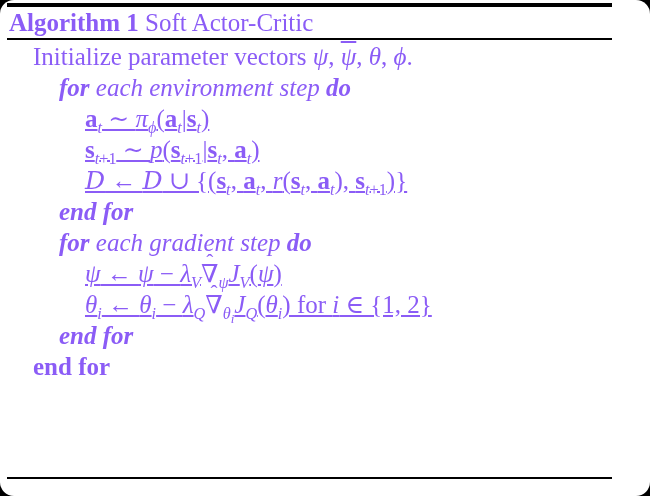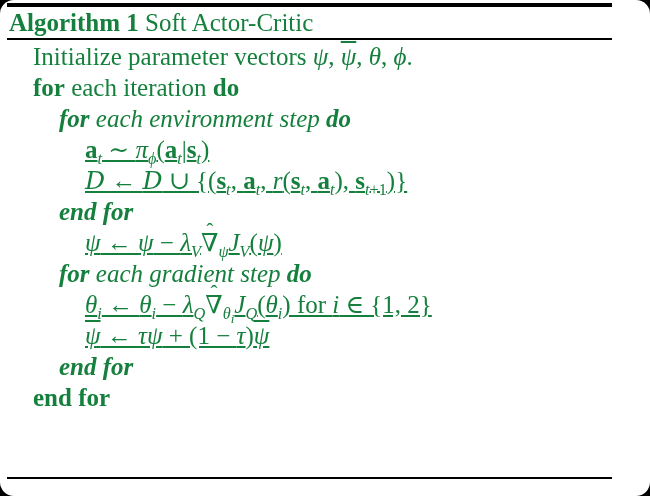--- a/index.html
+++ b/index.html
@@ -2,21 +2,21 @@
 <html><head>
 <meta charset="utf-8">
 <style>
   html, body { margin: 0; padding: 0; background: #000; }
   .frame {
     position: relative;
     width: 650px; height: 496px;
     background: #000;
     overflow: hidden;
     font-family: "Liberation Serif", "DejaVu Serif", serif;
-    color: #15803d;
+    color: #8b5cf6;
   }
   .paper {
     position: absolute; inset: 0;
     background: #fff;
     border-radius: 14px;
   }
   .rule { position: absolute; left: 7px; width: 605px; background: #000; }
   .toprule { top: 3px; height: 4px; }
   .midrule { top: 38px; height: 2px; }
   .botrule { top: 477px; height: 2px; }
@@ -53,27 +53,26 @@
 
 <div class="frame">
   <div class="paper">
     <div class="rule toprule"></div>
     <div class="title">
       <span class="label">Algorithm 1</span><span>&nbsp;</span><span>Soft Actor-Critic</span>
     </div>
     <div class="rule midrule"></div>
     <div class="algo-body">
         <div class="line indent-0">Initialize parameter vectors <i>ψ</i>, <i class="bar">ψ</i>, <i>θ</i>, <i>ϕ</i>.</div>
-        <div class="line indent-0"><b>for</b> each iteration <b>do</b></div>
         <div class="line indent-1"><b>for</b> each environment step <b>do</b></div>
         <div class="line indent-2"><b>a</b><sub><i>t</i></sub> ∼ <i>π</i><sub><i>ϕ</i></sub>(<b>a</b><sub><i>t</i></sub>|<b>s</b><sub><i>t</i></sub>)</div>
+        <div class="line indent-2"><b>s</b><sub><i>t</i>+1</sub> ∼ <i>p</i>(<b>s</b><sub><i>t</i>+1</sub>|<b>s</b><sub><i>t</i></sub>, <b>a</b><sub><i>t</i></sub>)</div>
         <div class="line indent-2"><span class="cal">D</span> ← <span class="cal">D</span> ∪ {(<b>s</b><sub><i>t</i></sub>, <b>a</b><sub><i>t</i></sub>, <i>r</i>(<b>s</b><sub><i>t</i></sub>, <b>a</b><sub><i>t</i></sub>), <b>s</b><sub><i>t</i>+1</sub>)}</div>
         <div class="line indent-1"><b>end for</b></div>
+        <div class="line indent-1"><b>for</b> each gradient step <b>do</b></div>
         <div class="line indent-2"><i>ψ</i> ← <i>ψ</i> − <i>λ</i><sub><i>V</i></sub><span class="hat">∇</span><sub><i>ψ</i></sub><i>J</i><sub><i>V</i></sub>(<i>ψ</i>)</div>
-        <div class="line indent-1"><b>for</b> each gradient step <b>do</b></div>
         <div class="line indent-2"><i>θ</i><sub><i>i</i></sub> ← <i>θ</i><sub><i>i</i></sub> − <i>λ</i><sub><i>Q</i></sub><span class="hat">∇</span><sub><i>θ</i><sub><i>i</i></sub></sub><i>J</i><sub><i>Q</i></sub>(<i>θ</i><sub><i>i</i></sub>) for <i>i</i> ∈ {1, 2}</div>
-        <div class="line indent-2"><i class="bar">ψ</i> ← <i>τψ</i> + (1 − <i>τ</i>)<i class="bar">ψ</i></div>
         <div class="line indent-1"><b>end for</b></div>
         <div class="line indent-0"><b>end for</b></div>
       </div>
     <div class="rule botrule"></div>
   </div>
 </div>
 
 </body></html>

